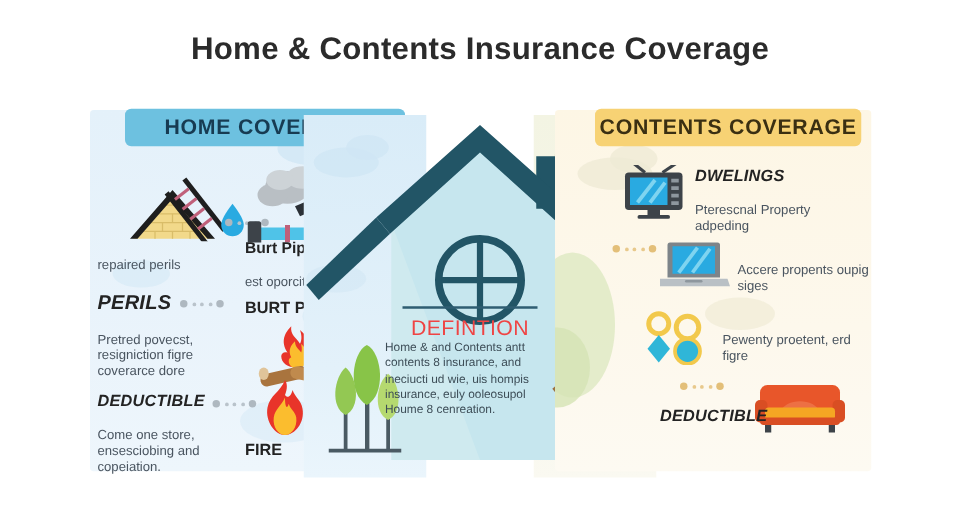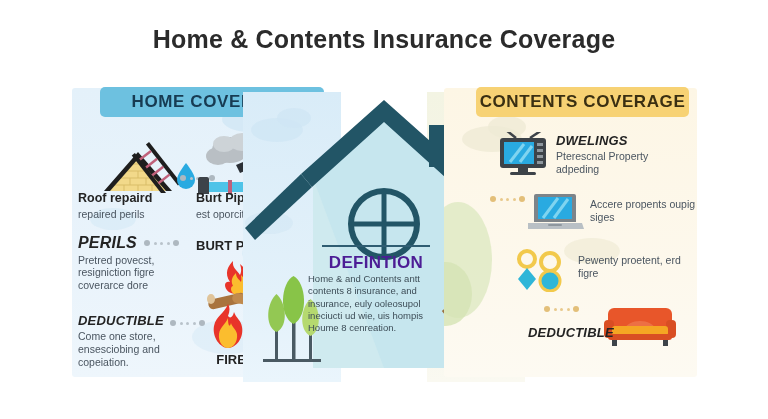--- a/index.html
+++ b/index.html
@@ -29,21 +29,21 @@
     display:flex;align-items:center;justify-content:center;
     font-size:17px;font-weight:bold;letter-spacing:.6px;
   }
   #home-header{left:100px;top:87px;width:224px;background:#6dc1e0;color:#173b52;}
   #contents-header{left:456px;top:87px;width:213px;background:#f7d274;color:#3a2f12;margin-left:20px;}
 
   
   .item{position:absolute;}
   .item .h{font-size:12.5px;font-weight:bold;color:#232323;line-height:1.1;}
   .item .h.caps{font-size:13px;letter-spacing:.2px;font-style:italic;}
-  .item .s{font-size:10.5px;color:#4a5560;line-height:1.22;margin-top:2px;}
+  .item .s{font-size:10.5px;color:#4a5560;line-height:1.22;margin-top:14px;}
 
   
   .dots{position:absolute;display:flex;align-items:center;gap:3.5px;}
   .dots i{display:block;border-radius:50%;}
   .dots.blue i{background:#b9c3cb;}
   .dots.blue i:nth-child(1){width:6px;height:6px;background:#aeb8c0;}
   .dots.blue i:nth-child(2),.dots.blue i:nth-child(3),.dots.blue i:nth-child(4){width:3px;height:3px;}
   .dots.blue i:nth-child(5){width:6px;height:6px;background:#aeb8c0;}
   .dots.gold i{background:#e8c98c;}
   .dots.gold i:nth-child(1){width:6px;height:6px;background:#e3bf79;}
@@ -58,26 +58,26 @@
     background:linear-gradient(180deg,#f3f4e3 0%,#f7f6ea 70%,#faf9f1 100%);}
 
   .cloud{position:absolute;background:#cfe6f4;border-radius:50%;opacity:.75;}
 
   
   #definition{
     position:absolute;left:300px;top:245px;width:152px;height:120px;
     text-align:center;
   }
   #definition .rule{width:108px;height:2px;background:#2f5d72;margin:0 auto 6px;}
-  #definition .dtitle{font-size:17px;font-weight:bold;color:#4c1d95;letter-spacing:.3px;}
+  #definition .dtitle{font-size:17px;font-weight:normal;color:#ef4444;letter-spacing:.3px;}
   #definition .dbody{font-size:9.5px;color:#3d4d57;line-height:1.3;margin-top:0;padding:0 8px;text-align:left;}
 
   
   .icon{position:absolute;}
-  .lbl-center{position:absolute;text-align:center;font-size:13px;font-weight:bold;color:#232323;}
+  .lbl-center{position:absolute;font-size:13px;font-weight:bold;color:#232323;}
 </style>
 </head>
 <body>
 
 <div id="stage">
 
   <div class="title">Home &amp; Contents Insurance Coverage</div>
 
   <div class="panel" id="home-panel">
 
@@ -125,21 +125,20 @@
         <rect x="52" y="25" width="14" height="2.5"></rect>
         <rect x="52" y="35" width="14" height="2.5"></rect>
         <rect x="52" y="45" width="14" height="2.5"></rect>
       </g>
     </g>
 
     <path d="M88 30 C94 38 97 43 97 47 a9 9 0 0 1 -18 0 c0 -4 3 -9 9 -17 Z" fill="#29aae1"></path>
   </svg>
 
   <div class="item" style="left:78px;top:192px;width:110px;">
-    <div class="h">Roof repaird</div>
     <div class="s">repaired perils</div>
   </div>
 
   <div class="dots blue" style="left:180px;top:175px;">
     <i></i>
       <i></i>
       <i></i>
       <i></i>
       <i></i>
   </div>
@@ -271,22 +270,22 @@
       <rect x="12" y="99" width="62" height="4" fill="#9b7242"></rect>
     </svg>
   </div>
 
   <div id="definition">
     <div class="rule"></div>
     <div class="dtitle">DEFINTION</div>
     <div class="dbody">
       <div>Home &amp; and Contents antt</div>
       <div>contents 8 insurance, and</div>
+      <div>ineciucti ud wie, uis hompis</div>
       <div>insurance, euly ooleosupol</div>
-      <div>ineciucti ud wie, uis hompis</div>
       <div>Houme 8 cenreation.</div>
     </div>
   </div>
 
   <div class="panel" id="contents-panel">
     <div class="cloud" style="left:18px;top:38px;width:60px;height:26px;background:#eeead4;"></div>
     <div class="cloud" style="left:44px;top:28px;width:38px;height:22px;background:#eeead4;"></div>
     <div class="cloud" style="left:120px;top:150px;width:56px;height:26px;background:#efebd6;opacity:.7;"></div>
 
     <svg width="60" height="130" style="position:absolute;left:-8px;top:110px;">

